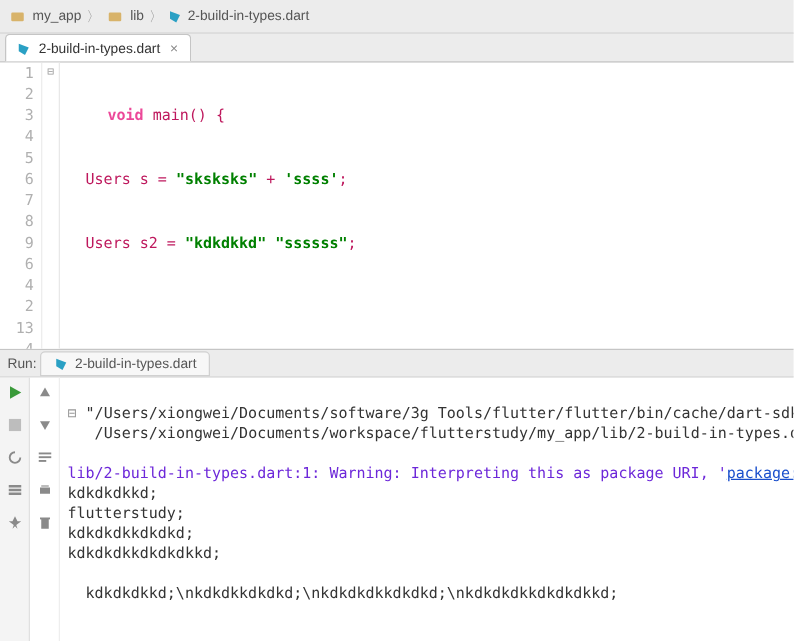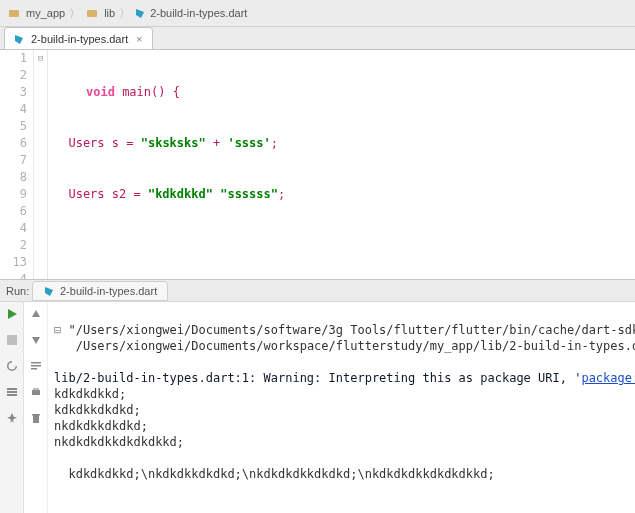--- a/index.html
+++ b/index.html
@@ -164,21 +164,21 @@
     flex: 1;
     font-family: Menlo, Consolas, monospace;
     font-size: 12px;
     line-height: 16px;
     padding: 4px 6px;
     white-space: pre;
     overflow: hidden;
     color: #333;
   }
   .console .path { color: #333; }
-  .console .warn { color: #0f172a; }
+  .console .warn { color: #6d28d9; }
   .console .link-pkg { color: #1a4fcc; text-decoration: underline; }
   .fold-mark { font-size: 9px; color:#999; }
   .dart-icon {
     width:12px;height:12px;display:inline-block;
   }
 </style>
 </head>
 <body>
 
 <div class="breadcrumb">
@@ -344,23 +344,23 @@
             <rect x="2" y="2" width="8" height="1.5" fill="#8a8a8a"></rect>
           </svg>
         </span>
     </div>
     <div class="console">
 <span style="color:#999;">⊟ </span><span class="path">"/Users/xiongwei/Documents/software/3g Tools/flutter/flutter/bin/cache/dart-sdk/b</span>
    <span class="path">/Users/xiongwei/Documents/workspace/flutterstudy/my_app/lib/2-build-in-types.da</span>
 
 <span class="warn">lib/2-build-in-types.dart:1: Warning: Interpreting this as package URI, '</span><span class="link-pkg">package:</span>
 <span>kdkdkdkkd;</span>
-<span>kdkdkkdkdkd;</span>
-<span>nkdkdkkdkdkd;</span>
-<span>nkdkdkdkkdkdkdkkd;</span>
+<span>flutterstudy;</span>
+<span>kdkdkdkkdkdkd;</span>
+<span>kdkdkdkkdkdkdkkd;</span>
 
 <span>  kdkdkdkkd;\nkdkdkkdkdkd;\nkdkdkdkkdkdkd;\nkdkdkdkkdkdkdkkd;</span>
 
 
 
     </div>
   </div>
 </div>
 
 </body></html>

